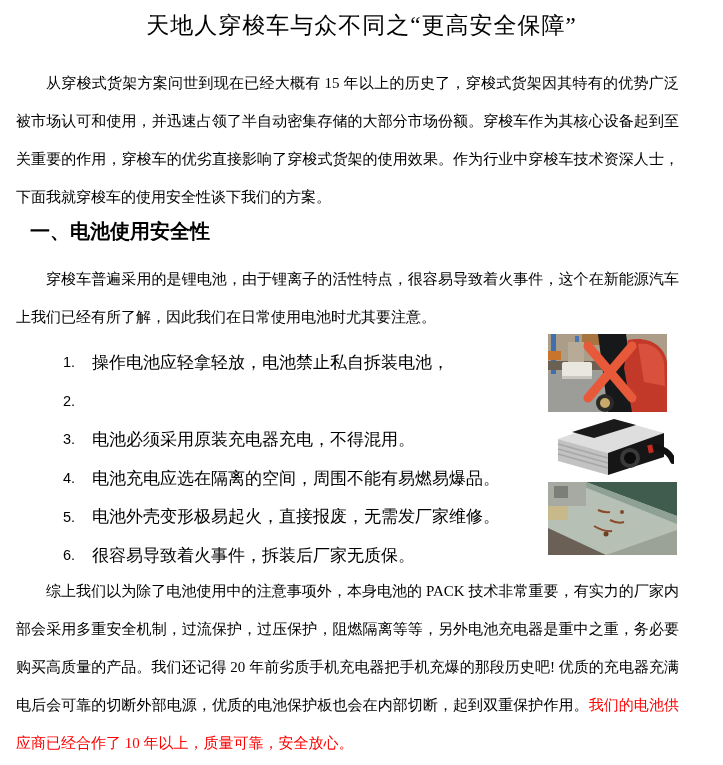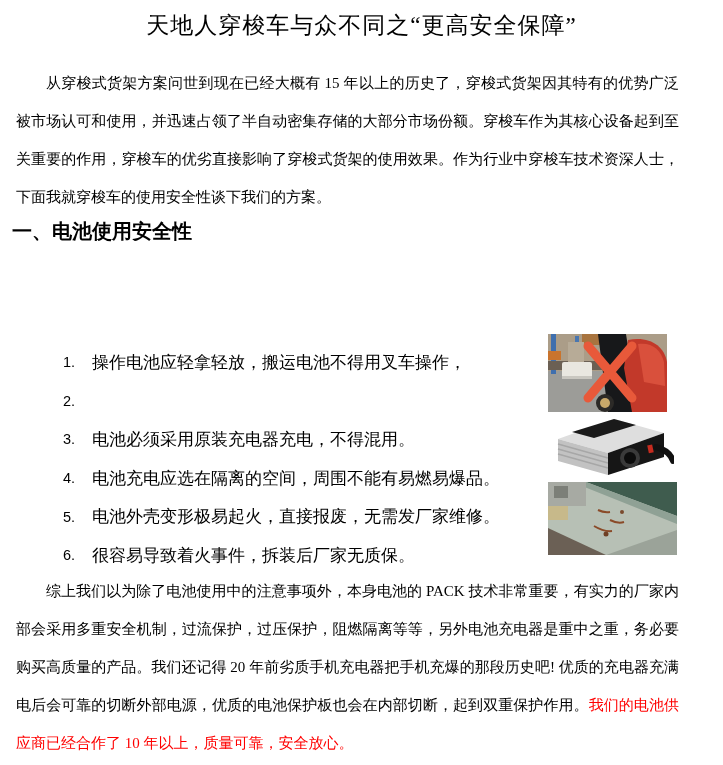--- a/index.html
+++ b/index.html
@@ -13,21 +13,21 @@
   .title {
     position:absolute; top:10px; left:0; width:723px;
     text-align:center; font-size:23px; font-weight:normal; letter-spacing:1px;
   }
   .para {
     position:absolute; left:16px; width:663px;
     font-size:15px; line-height:38px; text-align:justify; text-indent:2em;
   }
   #p-intro { top:64px; }
   .heading {
-    position:absolute; left:12px; top:218px;
+    position:absolute; left:30px; top:218px;
     font-size:20px; font-weight:bold;
   }
   #p-lead { top:260px; }
   .rules { position:absolute; left:63px; top:343px; list-style:none; width:470px; }
   .rule { display:flex; height:38.6px; align-items:center; font-size:17px; white-space:nowrap; }
   .rule .num {
     width:29px; flex:0 0 29px;
     font-family:"Liberation Sans","DejaVu Sans",sans-serif; font-size:14.5px;
   }
   #p-summary { top:572px; }
@@ -41,25 +41,26 @@
 <body>
 
 <div class="page">
 
   <div class="title">天地人穿梭车与众不同之“更高安全保障”</div>
 
   <p class="para" id="p-intro">从穿梭式货架方案问世到现在已经大概有 15 年以上的历史了，穿梭式货架因其特有的优势广泛被市场认可和使用，并迅速占领了半自动密集存储的大部分市场份额。穿梭车作为其核心设备起到至关重要的作用，穿梭车的优劣直接影响了穿梭式货架的使用效果。作为行业中穿梭车技术资深人士，下面我就穿梭车的使用安全性谈下我们的方案。</p>
 
   <div class="heading">一、电池使用安全性</div>
 
+  <p class="para" id="p-lead">穿梭车普遍采用的是锂电池，由于锂离子的活性特点，很容易导致着火事件，这个在新能源汽车上我们已经有所了解，因此我们在日常使用电池时尤其要注意。</p>
 
   <ol class="rules">
     <li class="rule">
       <span class="num">1.</span>
-      <span>操作电池应轻拿轻放，搬运电池不得用叉车操作，</span>
+      <span>操作电池应轻拿轻放，电池禁止私自拆装电池，</span>
     </li>
     <li class="rule">
       <span class="num">2.</span>
     </li>
     <li class="rule">
       <span class="num">3.</span>
       <span>电池必须采用原装充电器充电，不得混用。</span>
     </li>
     <li class="rule">
       <span class="num">4.</span>

